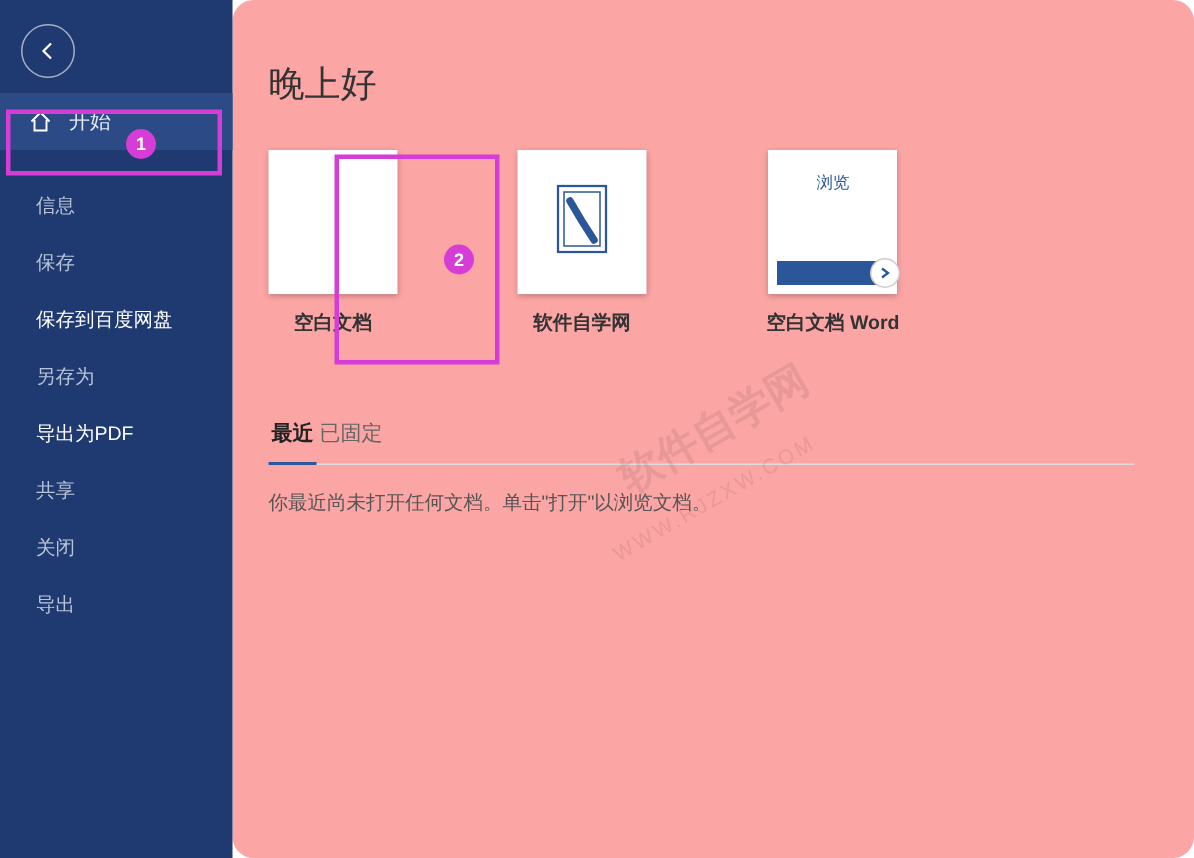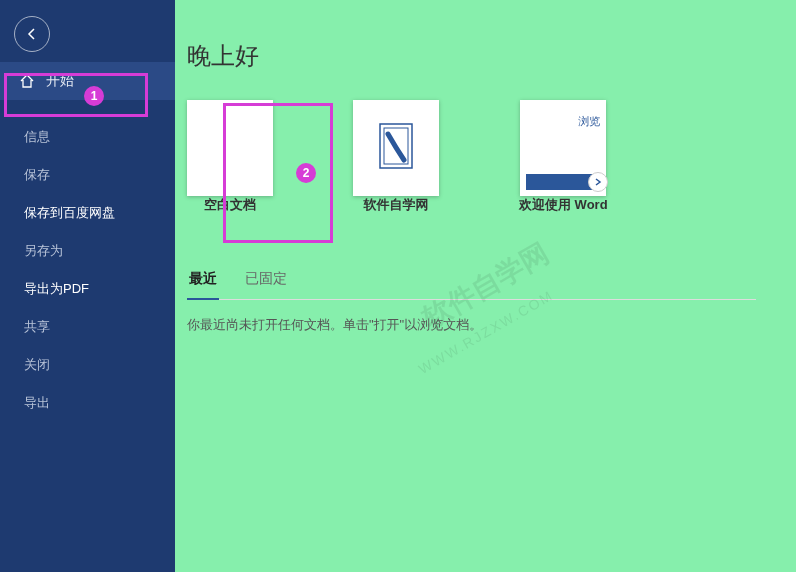--- a/index.html
+++ b/index.html
@@ -2,51 +2,51 @@
 <html><head>
 <meta charset="utf-8">
 <style>
 * { margin: 0; padding: 0; box-sizing: border-box; }
 body { font-family: "Microsoft YaHei", "Segoe UI", sans-serif; width: 796px; height: 572px; overflow: hidden; background: #fff; }
 
 .app { display: flex; width: 100%; height: 100%; }
 
 .titlebar { position: absolute; top: 0; left: 0; right: 0; height: 28px; display: flex; align-items: center; justify-content: center; font-size: 12px; color: #666; }
 
-.sidebar { width: 175px; background: #1e3a70; color: #fff; display: flex; flex-direction: column; padding-top: 10px; position: relative; z-index: 2; }
+.sidebar { width: 155px; background: #1e3a70; color: #fff; display: flex; flex-direction: column; padding-top: 10px; position: relative; z-index: 2; }
 
 .back-btn { width: 36px; height: 36px; margin: 6px 0 10px 14px; border-radius: 50%; border: 1px solid rgba(255,255,255,0.6); display: flex; align-items: center; justify-content: center; cursor: pointer; }
 
 .nav-item { display: flex; align-items: center; padding: 10px 18px; font-size: 14px; color: #e4e9f2; cursor: pointer; position: relative; }
 .nav-item.active { background: #2b4a86; }
 .nav-item .icon { width: 18px; height: 18px; margin-right: 10px; display: inline-flex; align-items: center; justify-content: center; }
 .nav-item.sub { padding-left: 24px; color: #b8c3d8; font-size: 13px; }
 .nav-item.sub.bright { color: #fff; }
 
 .highlight-box-1 { position: absolute; border: 3px solid #d63cd6; left: 4px; top: 73px; width: 144px; height: 44px; pointer-events: none; z-index: 5; }
 .callout { position: absolute; width: 20px; height: 20px; border-radius: 50%; background: #d63cd6; color: #fff; font-size: 12px; font-weight: bold; display: flex; align-items: center; justify-content: center; z-index: 6; }
 .callout-1 { left: 84px; top: 86px; }
 
-.main { flex: 1; padding: 40px 40px 0 12px; position: relative; background: #86efac; }
+.main { flex: 1; padding: 40px 40px 0 24px; position: relative; background: #fca5a5; border-radius: 14px; }
 .greeting { font-size: 24px; color: #333; margin-bottom: 28px; }
 
 .templates { display: flex; gap: 80px; margin-bottom: 50px; }
 .template { display: flex; flex-direction: column; align-items: center; cursor: pointer; }
 .template-thumb { width: 86px; height: 96px; background: #fff; box-shadow: 0 1px 4px rgba(0,0,0,0.25); display: flex; align-items: center; justify-content: center; position: relative; }
-.template-label { margin-top: 0; font-size: 13px; color: #333; font-weight: 600; }
+.template-label { margin-top: 10px; font-size: 13px; color: #333; font-weight: 600; }
 
 .highlight-box-2 { position: absolute; border: 3px solid #d63cd6; left: 223px; top: 103px; width: 110px; height: 140px; pointer-events: none; z-index: 5; }
 .callout-2 { left: 296px; top: 163px; }
 
-.thumb-welcome { display: flex; flex-direction: column; align-items: flex-end; justify-content: space-between; padding: 14px 6px 6px; }
+.thumb-welcome { display: flex; flex-direction: column; align-items: center; justify-content: space-between; padding: 14px 6px 6px; }
 .thumb-welcome-text { font-size: 11px; color: #2b579a; }
 .thumb-welcome-bar { width: 100%; height: 16px; background: #2b579a; position: relative; }
 .thumb-welcome-arrow { position: absolute; right: -8px; top: -2px; width: 20px; height: 20px; border-radius: 50%; background: #fff; border: 1px solid #ccc; display: flex; align-items: center; justify-content: center; }
 
-.tabs { display: flex; gap: 24px; border-bottom: 1px solid #ddd; margin-bottom: 16px; }
+.tabs { display: flex; border-bottom: 1px solid #ddd; margin-bottom: 16px; }
 .tab { padding: 6px 2px 10px; font-size: 14px; color: #666; cursor: pointer; }
 .tab.active { color: #222; font-weight: 600; border-bottom: 2px solid #2b579a; margin-bottom: -1px; }
 
 .empty-msg { font-size: 13px; color: #555; }
 
 .watermark { position: absolute; left: 50%; top: 50%; transform: translate(-50%, -50%) rotate(-30deg); font-size: 28px; color: rgba(0,0,0,0.08); font-weight: bold; pointer-events: none; white-space: nowrap; }
 .watermark-sub { position: absolute; left: 50%; top: 58%; transform: translate(-50%, -50%) rotate(-30deg); font-size: 14px; color: rgba(0,0,0,0.08); pointer-events: none; letter-spacing: 2px; }
 
 svg { display: block; }
 </style>
@@ -124,21 +124,21 @@
         <div class="template-thumb thumb-welcome">
           <span class="thumb-welcome-text">浏览</span>
           <div class="thumb-welcome-bar">
             <div class="thumb-welcome-arrow">
               <svg width="10" height="10" viewBox="0 0 10 10">
                   <path d="M3 2 L7 5 L3 8" stroke="#2b579a" stroke-width="1.5" fill="none"></path>
                 </svg>
             </div>
           </div>
         </div>
-        <div class="template-label">欢迎使用 Word</div>
+        <div class="template-label">空白文档 Word</div>
       </div>
     </div>
 
     <div class="tabs">
       <div class="tab active"><span>最近</span></div>
       <div class="tab"><span>已固定</span></div>
     </div>
 
     <div class="empty-msg">你最近尚未打开任何文档。单击"打开"以浏览文档。</div>
 

